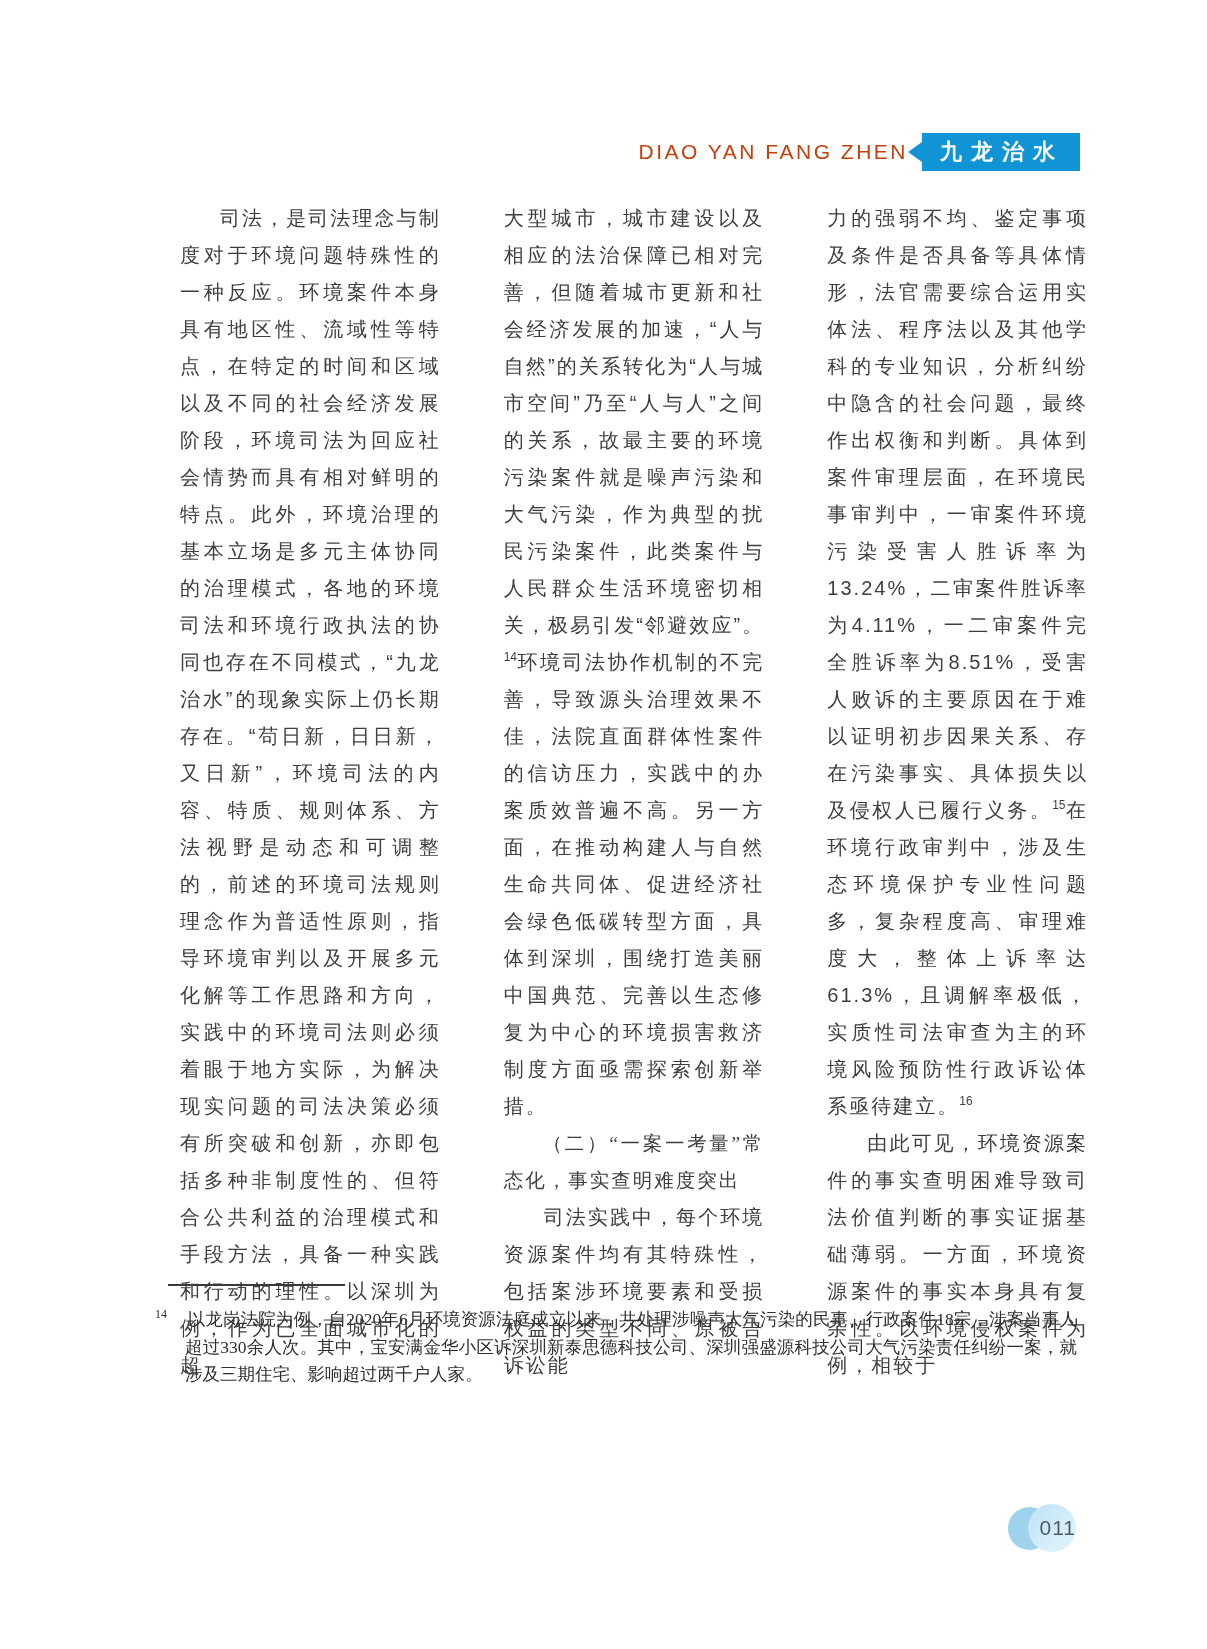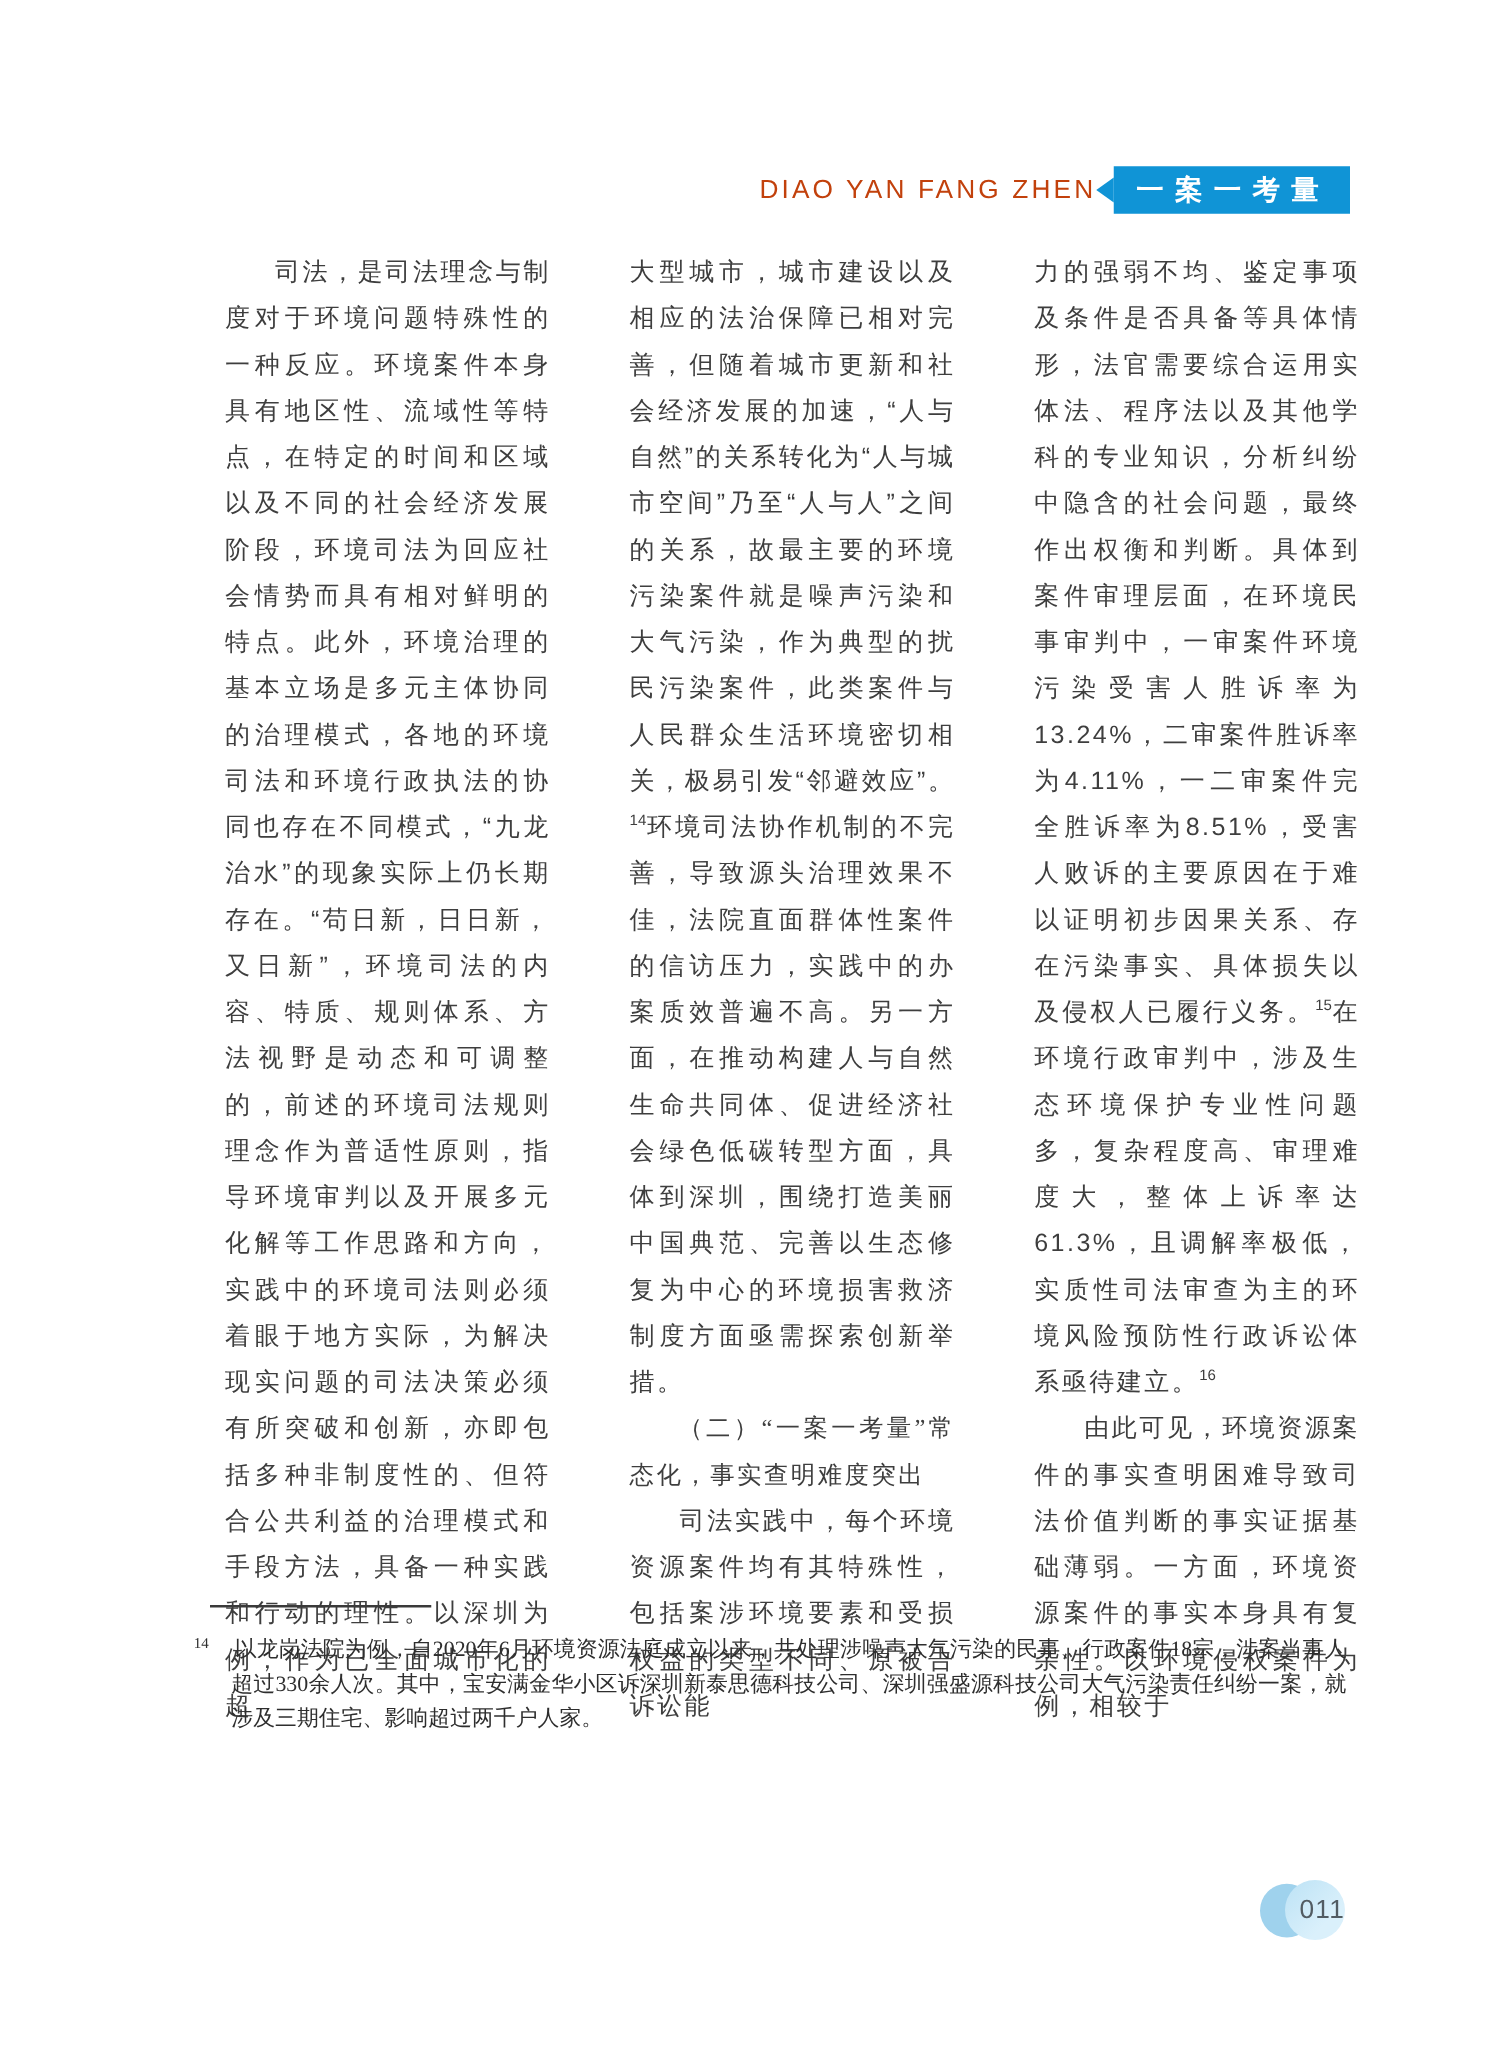--- a/index.html
+++ b/index.html
@@ -112,21 +112,21 @@
 </style>
 </head>
 <body>
 
 <div class="page">
 
   <div class="header">
     <span class="header-roman">DIAO YAN FANG ZHEN</span>
     <span class="header-badge">
       <span class="badge-notch"></span>
-      <span class="badge-text">一案一考量</span>
+      <span class="badge-text">九龙治水</span>
     </span>
   </div>
 
   <div class="columns">
     <div class="col" id="col-0">
         <p class="block indent">司法，是司法理念与制度对于环境问题特殊性的一种反应。环境案件本身具有地区性、流域性等特点，在特定的时间和区域以及不同的社会经济发展阶段，环境司法为回应社会情势而具有相对鲜明的特点。此外，环境治理的基本立场是多元主体协同的治理模式，各地的环境司法和环境行政执法的协同也存在不同模式，“九龙治水”的现象实际上仍长期存在。“苟日新，日日新，又日新”，环境司法的内容、特质、规则体系、方法视野是动态和可调整的，前述的环境司法规则理念作为普适性原则，指导环境审判以及开展多元化解等工作思路和方向，实践中的环境司法则必须着眼于地方实际，为解决现实问题的司法决策必须有所突破和创新，亦即包括多种非制度性的、但符合公共利益的治理模式和手段方法，具备一种实践和行动的理性。以深圳为例，作为已全面城市化的超</p>
       </div>
     <div class="col" id="col-1">
         <p class="block">大型城市，城市建设以及相应的法治保障已相对完善，但随着城市更新和社会经济发展的加速，“人与自然”的关系转化为“人与城市空间”乃至“人与人”之间的关系，故最主要的环境污染案件就是噪声污染和大气污染，作为典型的扰民污染案件，此类案件与人民群众生活环境密切相关，极易引发“邻避效应”。<sup>14</sup>环境司法协作机制的不完善，导致源头治理效果不佳，法院直面群体性案件的信访压力，实践中的办案质效普遍不高。另一方面，在推动构建人与自然生命共同体、促进经济社会绿色低碳转型方面，具体到深圳，围绕打造美丽中国典范、完善以生态修复为中心的环境损害救济制度方面亟需探索创新举措。</p>
         <p class="block heading-kai indent">（二）“一案一考量”常态化，事实查明难度突出</p>

